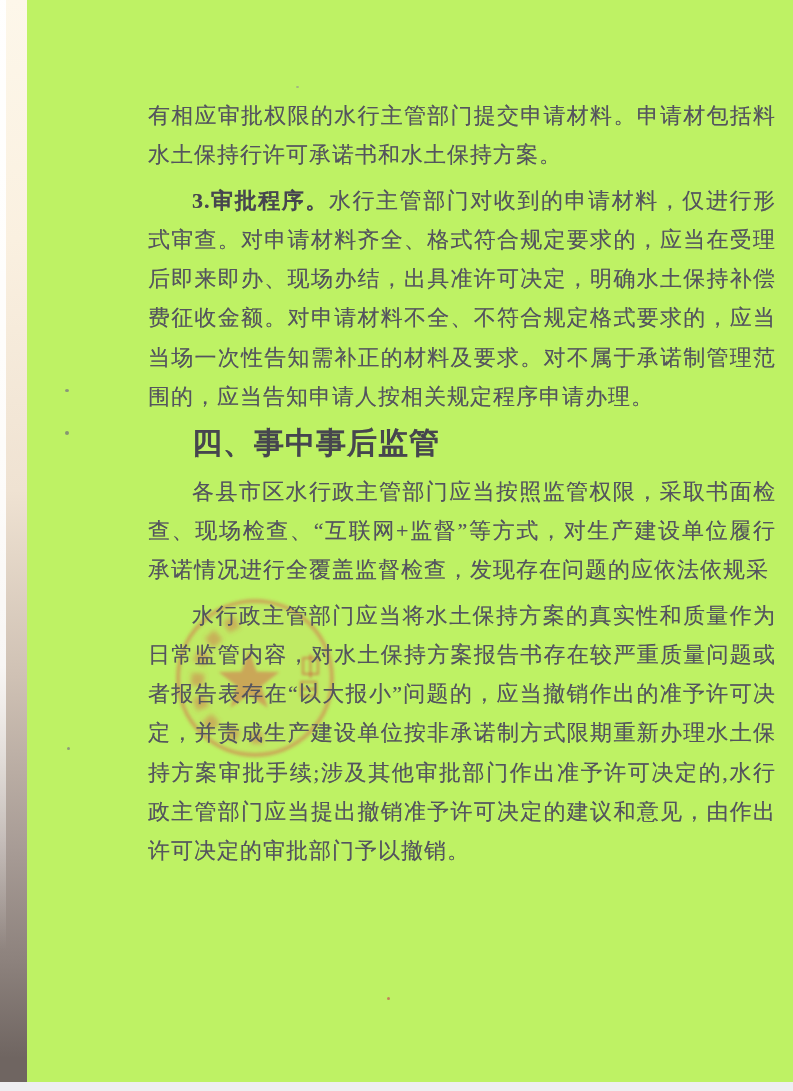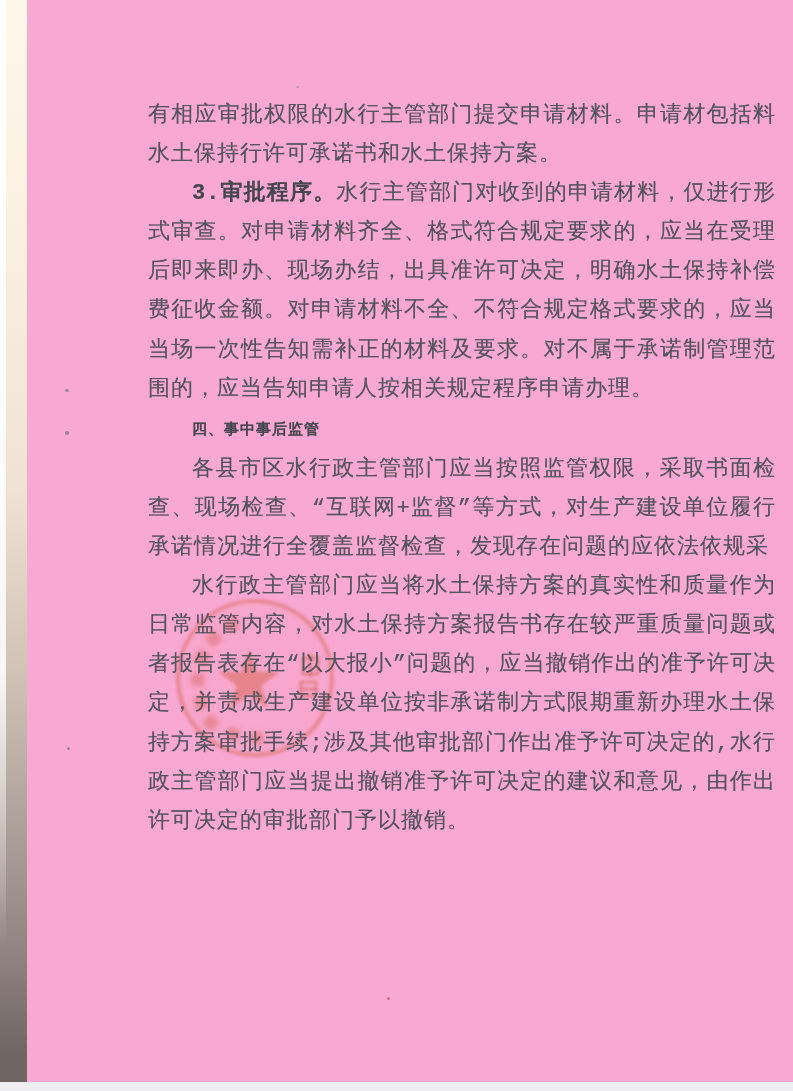--- a/index.html
+++ b/index.html
@@ -1,21 +1,21 @@
 <!DOCTYPE html>
 <html><head>
 <meta charset="utf-8">
 <style>
   html,body{margin:0;padding:0;background:#e9e9ec;}
   .scan{
     position:relative;
     width:793px;height:1091px;
-    background:#f9a8d4;
+    background:#bef264;
     overflow:hidden;
-    font-family:Liberation Mono, monospace;
+    font-family:Liberation Serif, serif;
   }
   
   .edge-left{
     position:absolute;left:0;top:0;width:27px;height:1091px;
     background:linear-gradient(180deg,
       #fdf7ea 0%, #faf0e0 22%, #efe2d2 45%,
       #cfc1b4 62%, #a79b95 78%, #8d827d 88%, #6f6561 97%, #6f6561 100%);
   }
   .edge-left-sliver{
     position:absolute;left:0;top:0;width:6px;height:950px;
@@ -28,23 +28,23 @@
   
   .doc-body{
     position:absolute;left:148px;top:96px;width:628px;
     z-index:2;
     font-size:22px;line-height:39.1px;letter-spacing:1px;
     color:#54545e;
     text-align:justify;text-align-last:left;
     text-shadow:0 0 .5px rgba(84,84,94,.55);
   }
   .doc-body p{margin:0;}
-  .doc-body p.indent{text-indent:2em;}
+  .doc-body p.indent{text-indent:2em;margin-top:7px;}
   .doc-body .bold{font-weight:700;color:#46464e;}
-  .doc-body p.heading span{font-size:15px;}
+  .doc-body p.heading span{font-size:30px;}
   
   .seal{position:absolute;left:155px;top:578px;z-index:1;}
   
   .speck{position:absolute;border-radius:50%;z-index:3;}
   .speck.s1{left:65px;top:389px;width:4px;height:3px;background:rgba(120,120,130,.75);}
   .speck.s2{left:65px;top:431px;width:4px;height:4px;background:rgba(110,110,120,.7);}
   .speck.s3{left:67px;top:747px;width:3px;height:3px;background:rgba(120,120,130,.7);}
   .speck.s4{left:387px;top:997px;width:3px;height:3px;background:rgba(195,95,85,.75);}
   .speck.s5{left:296px;top:86px;width:3px;height:2px;background:rgba(140,140,150,.6);}
 </style>

